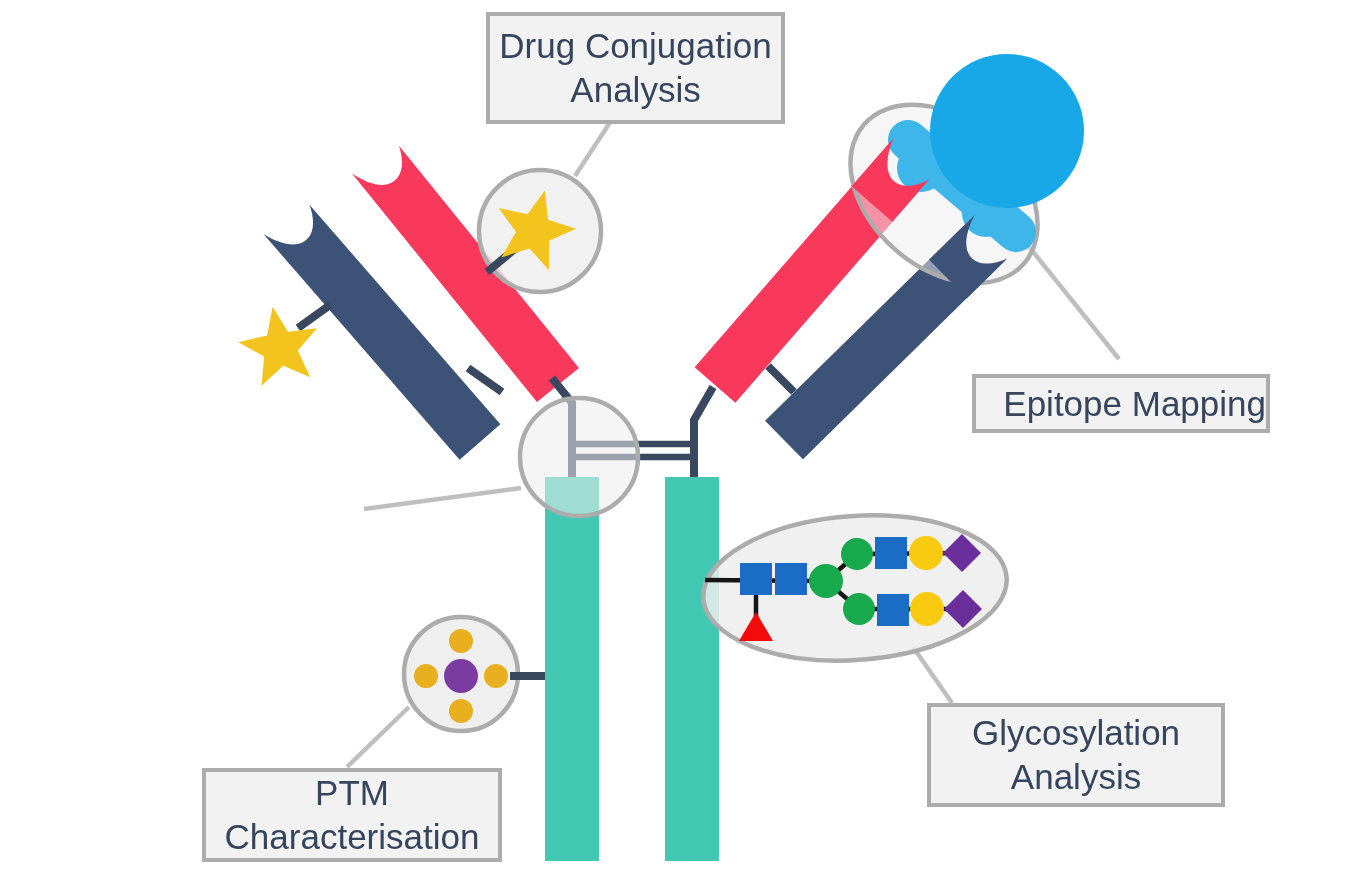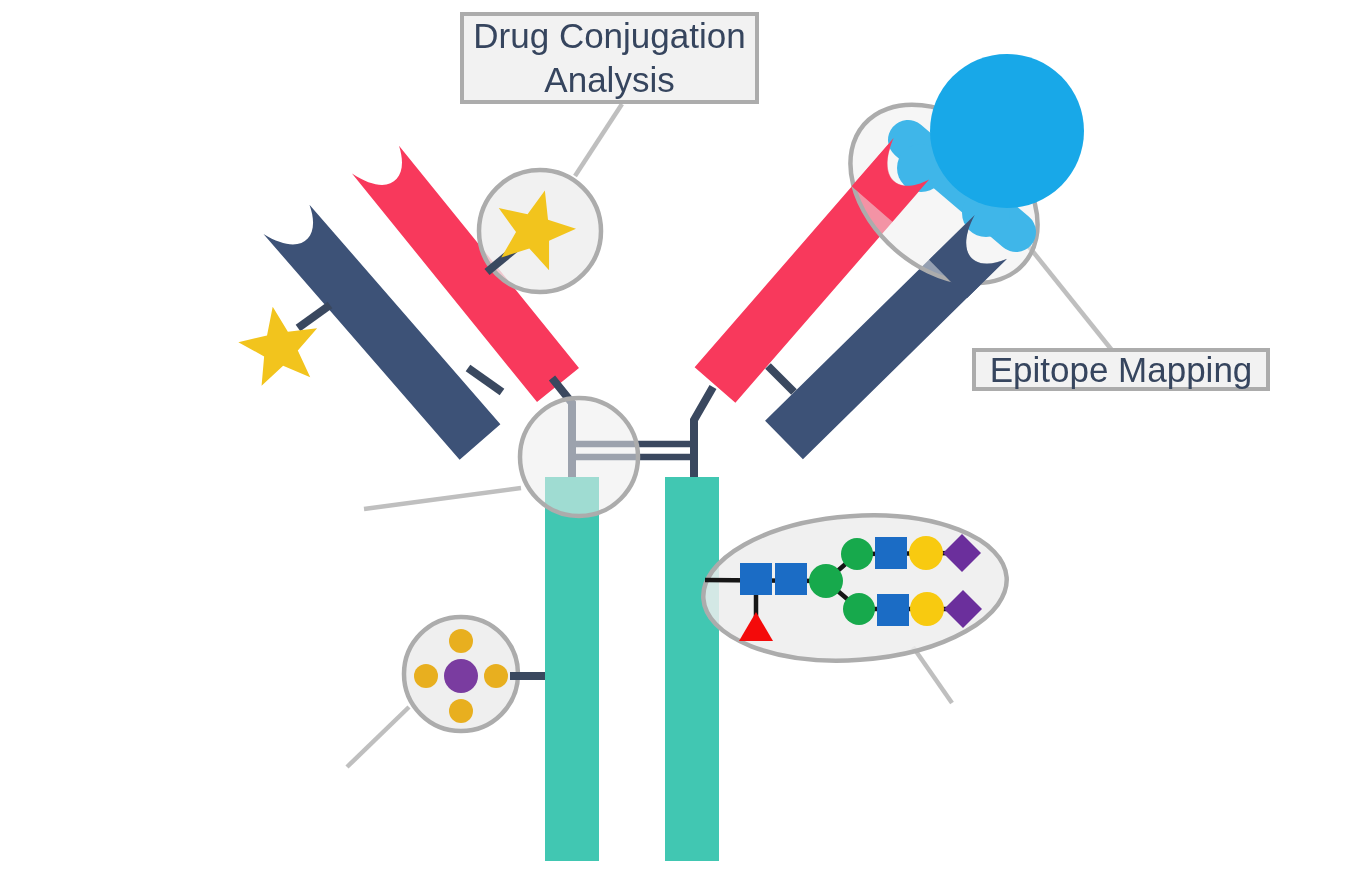--- a/index.html
+++ b/index.html
@@ -30,22 +30,22 @@
   .ptm-gold    {fill:var(--ptm-gold);}
   
   .callout{
     position:absolute;box-sizing:border-box;
     background:var(--callout-bg);
     border:4px solid var(--callout-border);
     color:var(--callout-text);
     font-size:35px;line-height:1.25;text-align:center;
     display:flex;align-items:center;justify-content:center;
   }
-  #co-drug      {left:460px;top:12px;  width:299px;height:92px;}
-  #co-epitope   {left:972px;top:348px; width:298px;height:43px;}
+  #co-drug      {left:486px;top:12px;  width:299px;height:112px;}
+  #co-epitope   {left:972px;top:374px; width:298px;height:59px;justify-content:flex-end;}
   #co-disulfide {left:67px; top:457px; width:296px;height:106px;}
   #co-glyco     {left:927px;top:703px; width:298px;height:104px;}
   #co-ptm       {left:202px;top:768px; width:300px;height:94px;}
 </style>
 </head>
 <body>
 
 <div class="stage">
 
   <svg width="1350" height="884" viewBox="0 0 1350 884">
@@ -143,14 +143,20 @@
     </g>
 
   </svg>
 
   <div class="callout" id="co-drug">
     <span>Drug Conjugation Analysis</span>
   </div>
   <div class="callout" id="co-epitope">
     <span>Epitope Mapping</span>
   </div>
+  <div class="callout" id="co-glyco">
+    <span>Glycosylation Analysis</span>
+  </div>
+  <div class="callout" id="co-ptm">
+    <span>PTM Characterisation</span>
+  </div>
 
 </div>
 
 </body></html>

